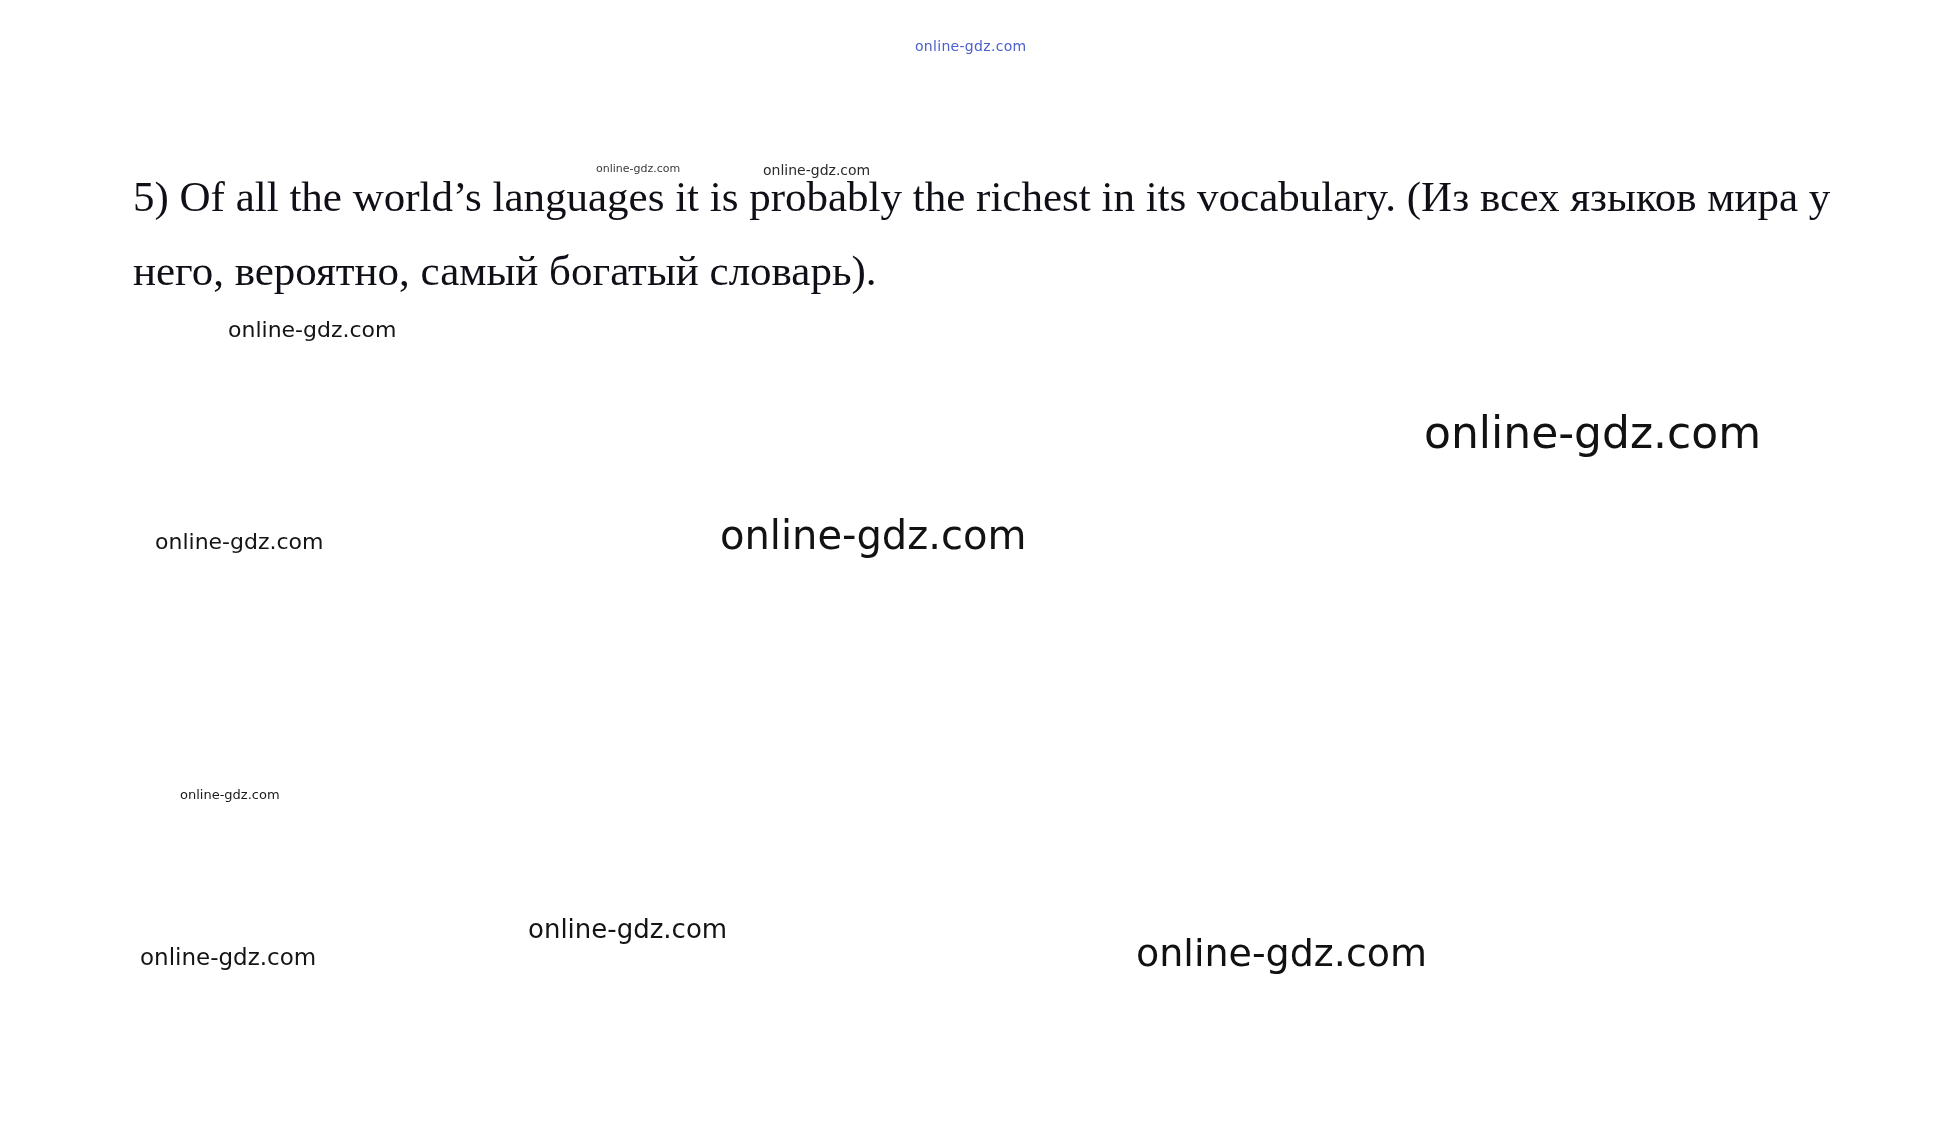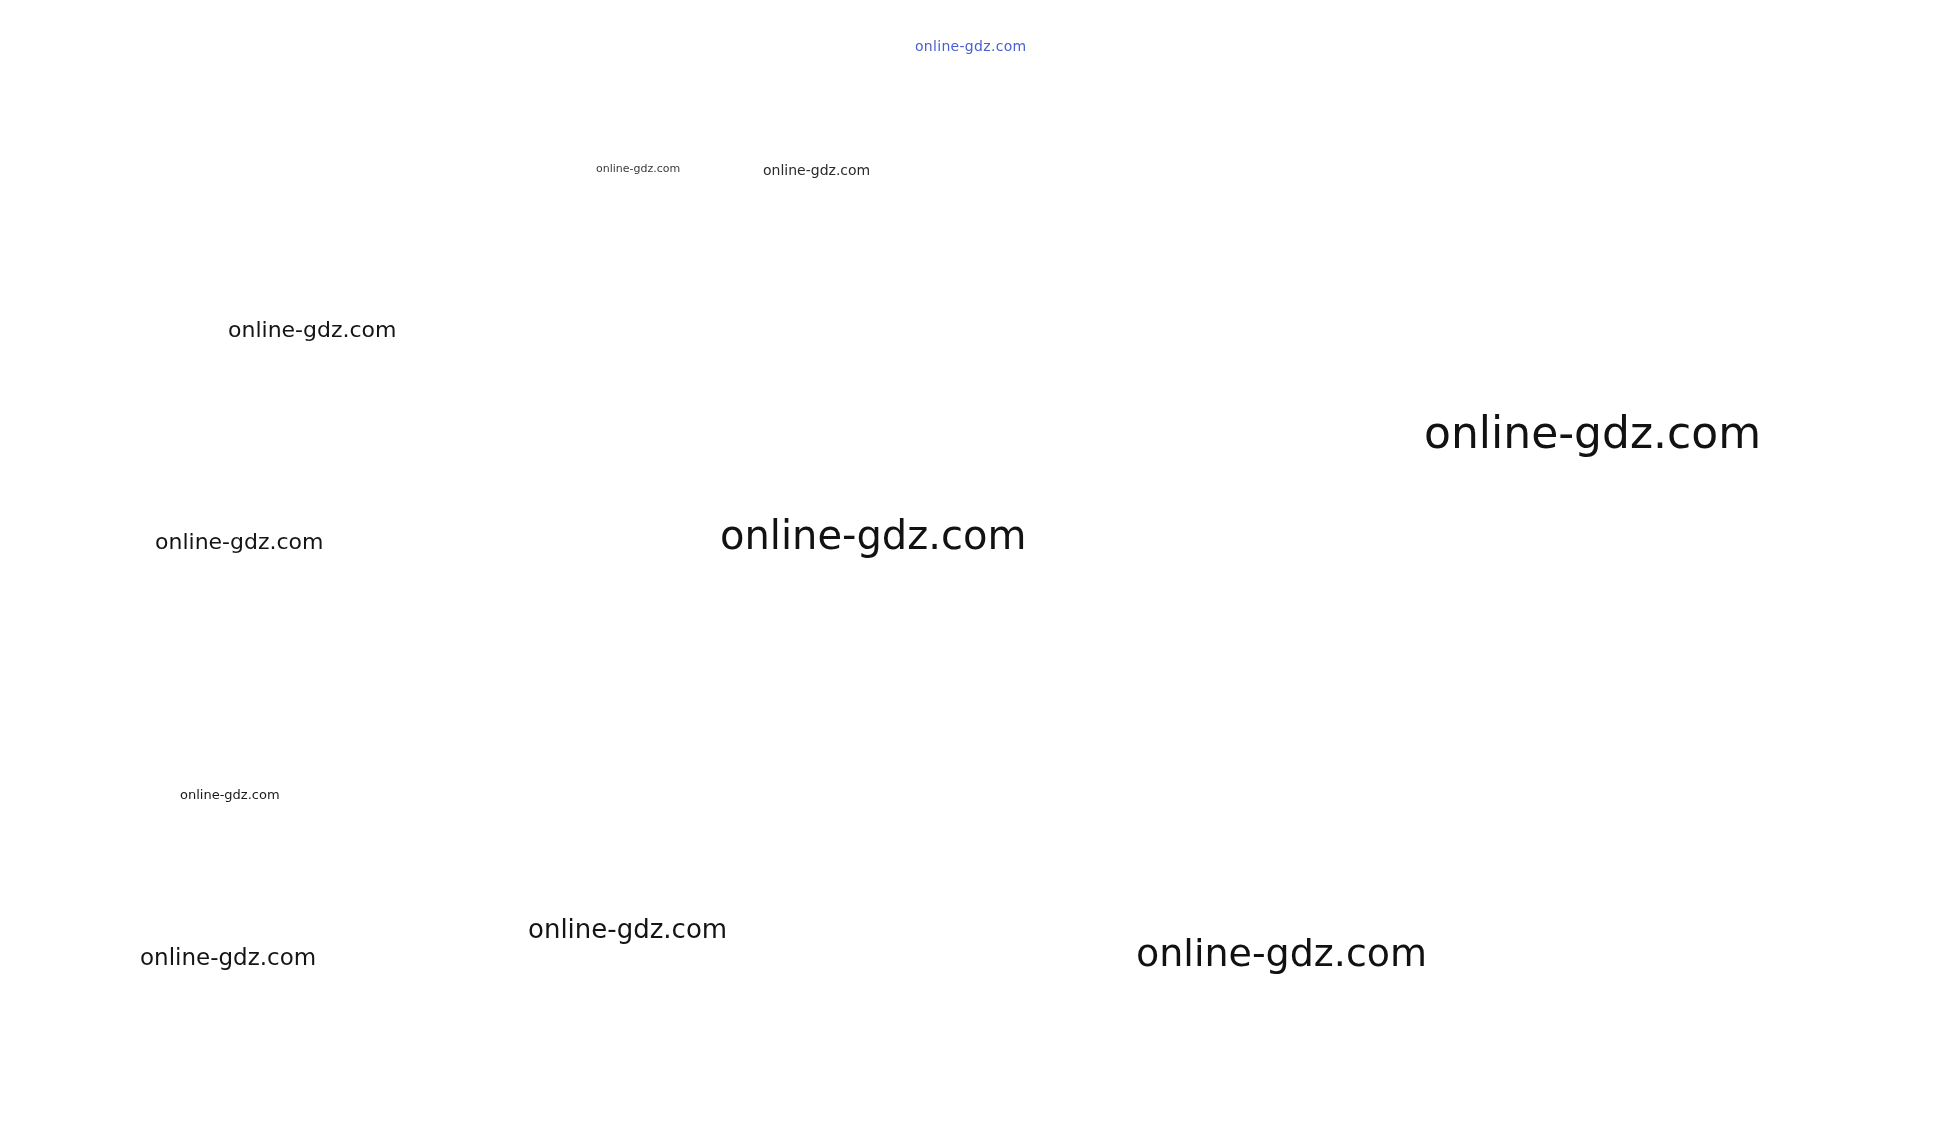--- a/index.html
+++ b/index.html
@@ -77,20 +77,21 @@
   .wm-i         { left: 1136px; top: 897px; font-size: 38px; color: #111111; }
   .wm-j         { left: 140px;  top: 909px; font-size: 23px; color: #141414; }
 </style>
 </head>
 <body>
 
 <div class="page">
 
   <div class="doc-body">
 
+    <p class="para" id="para-5">5) Of all the world’s languages it is probably the richest in its vocabulary. (Из всех языков мира у него, вероятно, самый богатый словарь).</p>
 
   </div>
 
   <span class="wm wm-blue wm-top">online-gdz.com</span>
   <span class="wm wm-a">online-gdz.com</span>
   <span class="wm wm-b">online-gdz.com</span>
   <span class="wm wm-c">online-gdz.com</span>
   <span class="wm wm-d">online-gdz.com</span>
   <span class="wm wm-e">online-gdz.com</span>
   <span class="wm wm-f">online-gdz.com</span>

